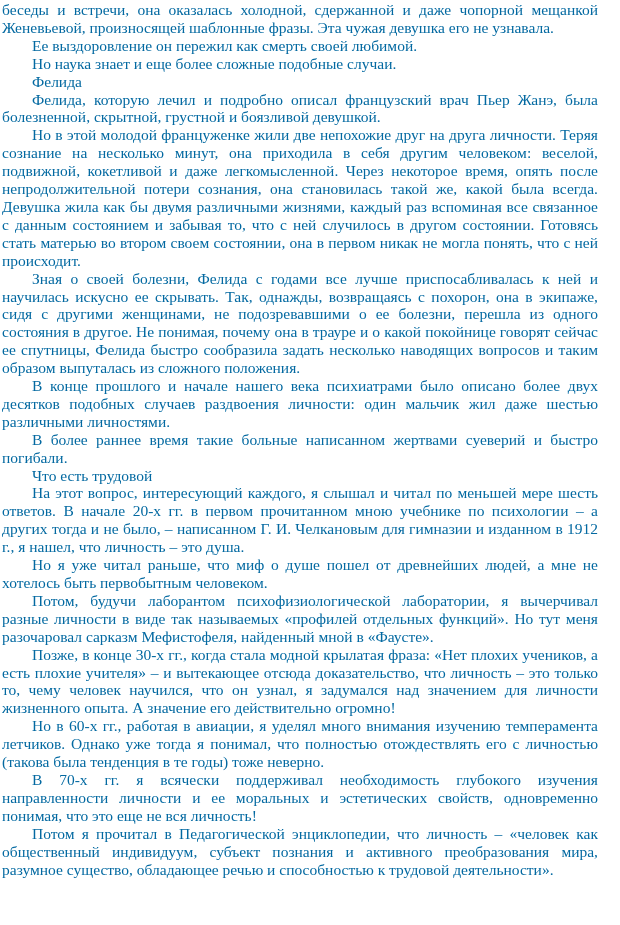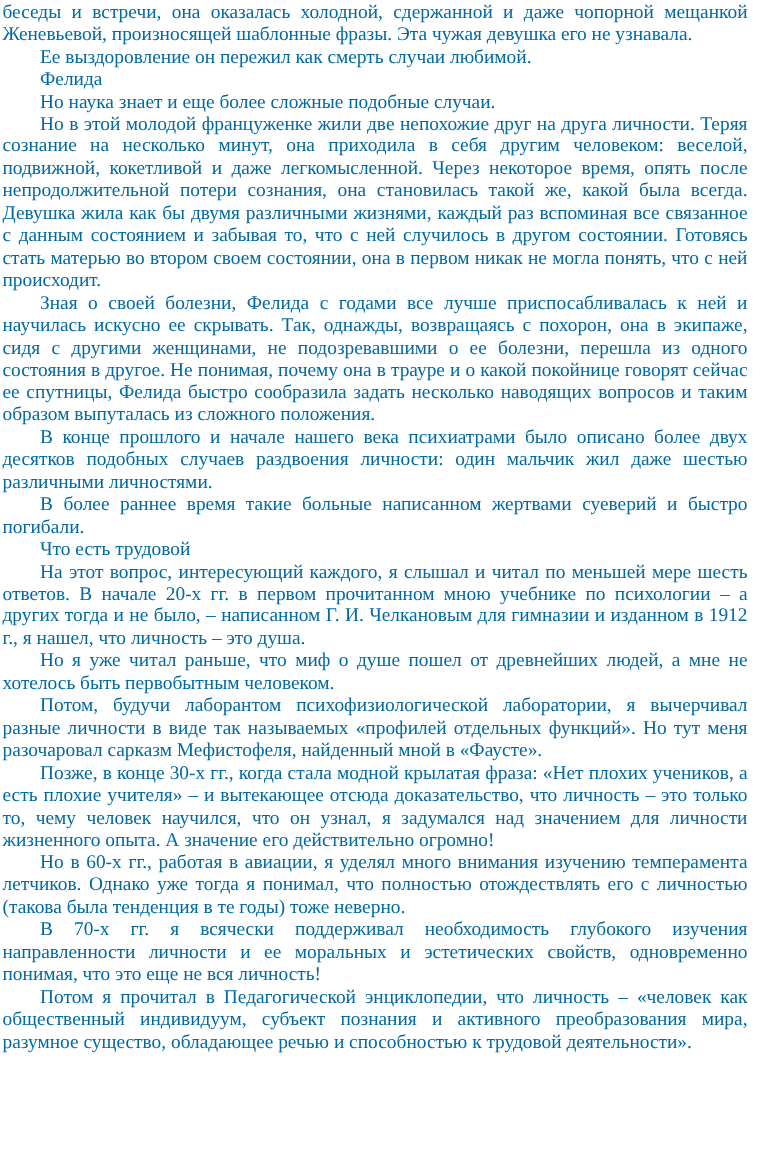--- a/index.html
+++ b/index.html
@@ -31,23 +31,24 @@
   }
   .page p.cont {
     text-indent: 0;
   }
 </style>
 </head>
 <body>
 
 <div class="page">
   <p class="cont">беседы и встречи, она оказалась холодной, сдержанной и даже чопорной мещанкой Женевьевой, произносящей шаблонные фразы. Эта чужая девушка его не узнавала.</p>
-  <p>Ее выздоровление он пережил как смерть случаи любимой.</p>
+  <p>Ее выздоровление он пережил как смерть своей любимой.</p>
+  <p>Но наука знает и еще более сложные подобные случаи.</p>
   <p>Фелида</p>
-  <p>Но наука знает и еще более сложные подобные случаи.</p>
+  <p>Фелида, которую лечил и подробно описал французский врач Пьер Жанэ, была болезненной, скрытной, грустной и боязливой девушкой.</p>
   <p>Но в этой молодой француженке жили две непохожие друг на друга личности. Теряя сознание на несколько минут, она приходила в себя другим человеком: веселой, подвижной, кокетливой и даже легкомысленной. Через некоторое время, опять после непродолжительной потери сознания, она становилась такой же, какой была всегда. Девушка жила как бы двумя различными жизнями, каждый раз вспоминая все связанное с данным состоянием и забывая то, что с ней случилось в другом состоянии. Готовясь стать матерью во втором своем состоянии, она в первом никак не могла понять, что с ней происходит.</p>
   <p>Зная о своей болезни, Фелида с годами все лучше приспосабливалась к ней и научилась искусно ее скрывать. Так, однажды, возвращаясь с похорон, она в экипаже, сидя с другими женщинами, не подозревавшими о ее болезни, перешла из одного состояния в другое. Не понимая, почему она в трауре и о какой покойнице говорят сейчас ее спутницы, Фелида быстро сообразила задать несколько наводящих вопросов и таким образом выпуталась из сложного положения.</p>
   <p>В конце прошлого и начале нашего века психиатрами было описано более двух десятков подобных случаев раздвоения личности: один мальчик жил даже шестью различными личностями.</p>
   <p>В более раннее время такие больные написанном жертвами суеверий и быстро погибали.</p>
   <p>Что есть трудовой</p>
   <p>На этот вопрос, интересующий каждого, я слышал и читал по меньшей мере шесть ответов. В начале 20-х гг. в первом прочитанном мною учебнике по психологии – а других тогда и не было, – написанном Г. И. Челкановым для гимназии и изданном в 1912 г., я нашел, что личность – это душа.</p>
   <p>Но я уже читал раньше, что миф о душе пошел от древнейших людей, а мне не хотелось быть первобытным человеком.</p>
   <p>Потом, будучи лаборантом психофизиологической лаборатории, я вычерчивал разные личности в виде так называемых «профилей отдельных функций». Но тут меня разочаровал сарказм Мефистофеля, найденный мной в «Фаусте».</p>
   <p>Позже, в конце 30-х гг., когда стала модной крылатая фраза: «Нет плохих учеников, а есть плохие учителя» – и вытекающее отсюда доказательство, что личность – это только то, чему человек научился, что он узнал, я задумался над значением для личности жизненного опыта. А значение его действительно огромно!</p>
   <p>Но в 60-х гг., работая в авиации, я уделял много внимания изучению темперамента летчиков. Однако уже тогда я понимал, что полностью отождествлять его с личностью (такова была тенденция в те годы) тоже неверно.</p>

